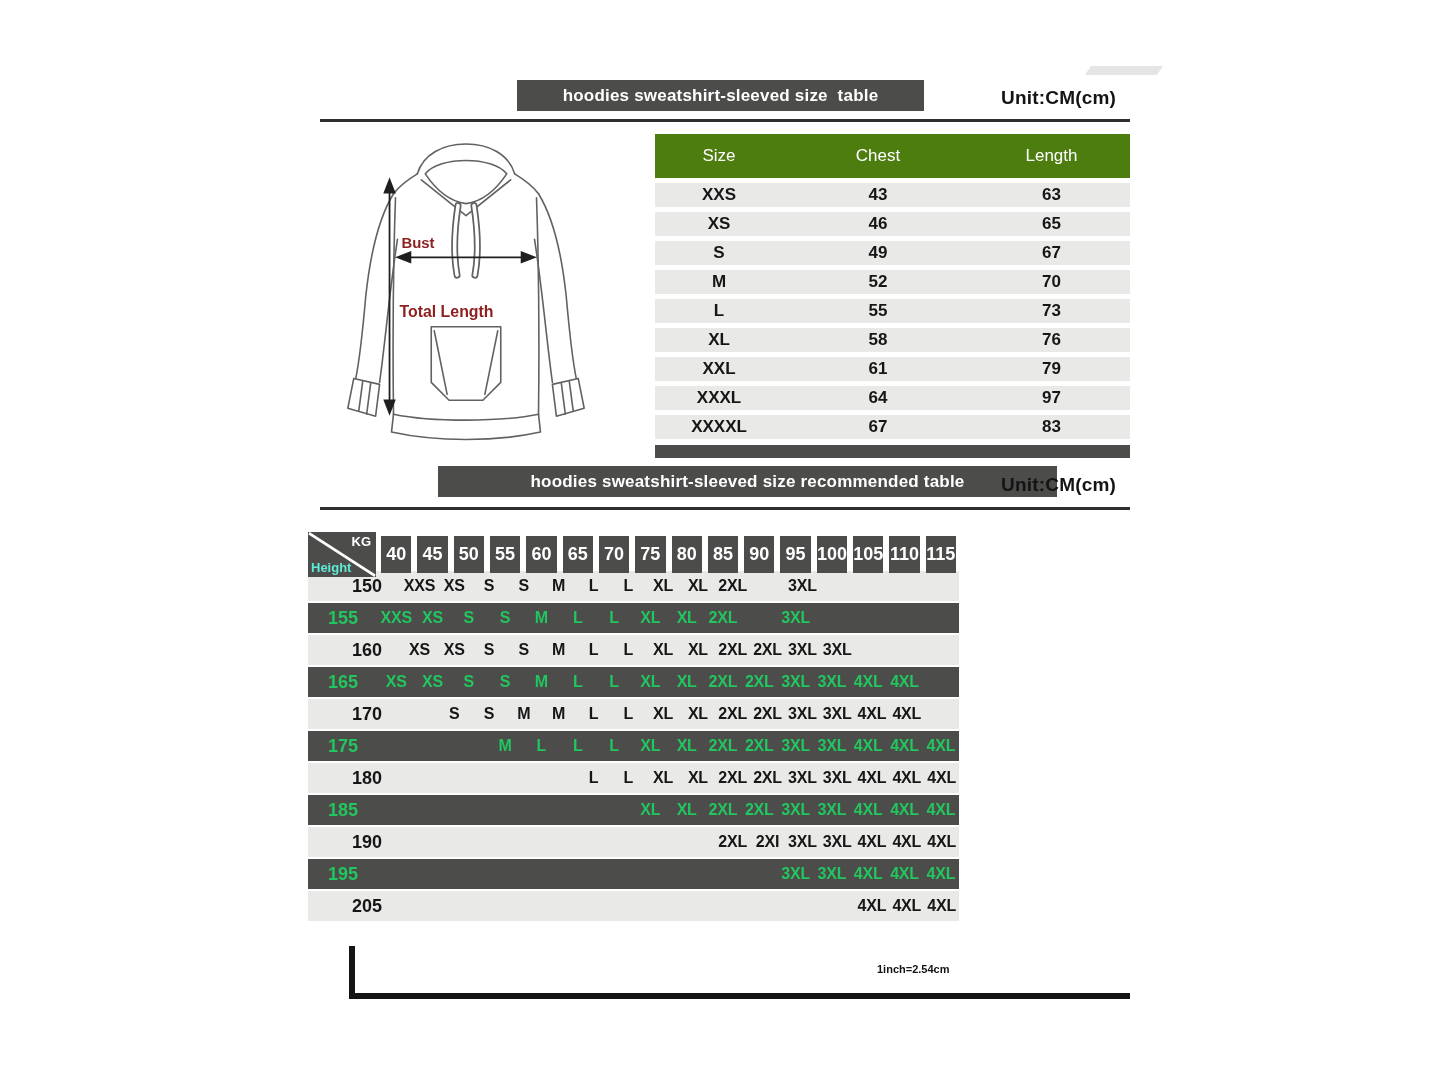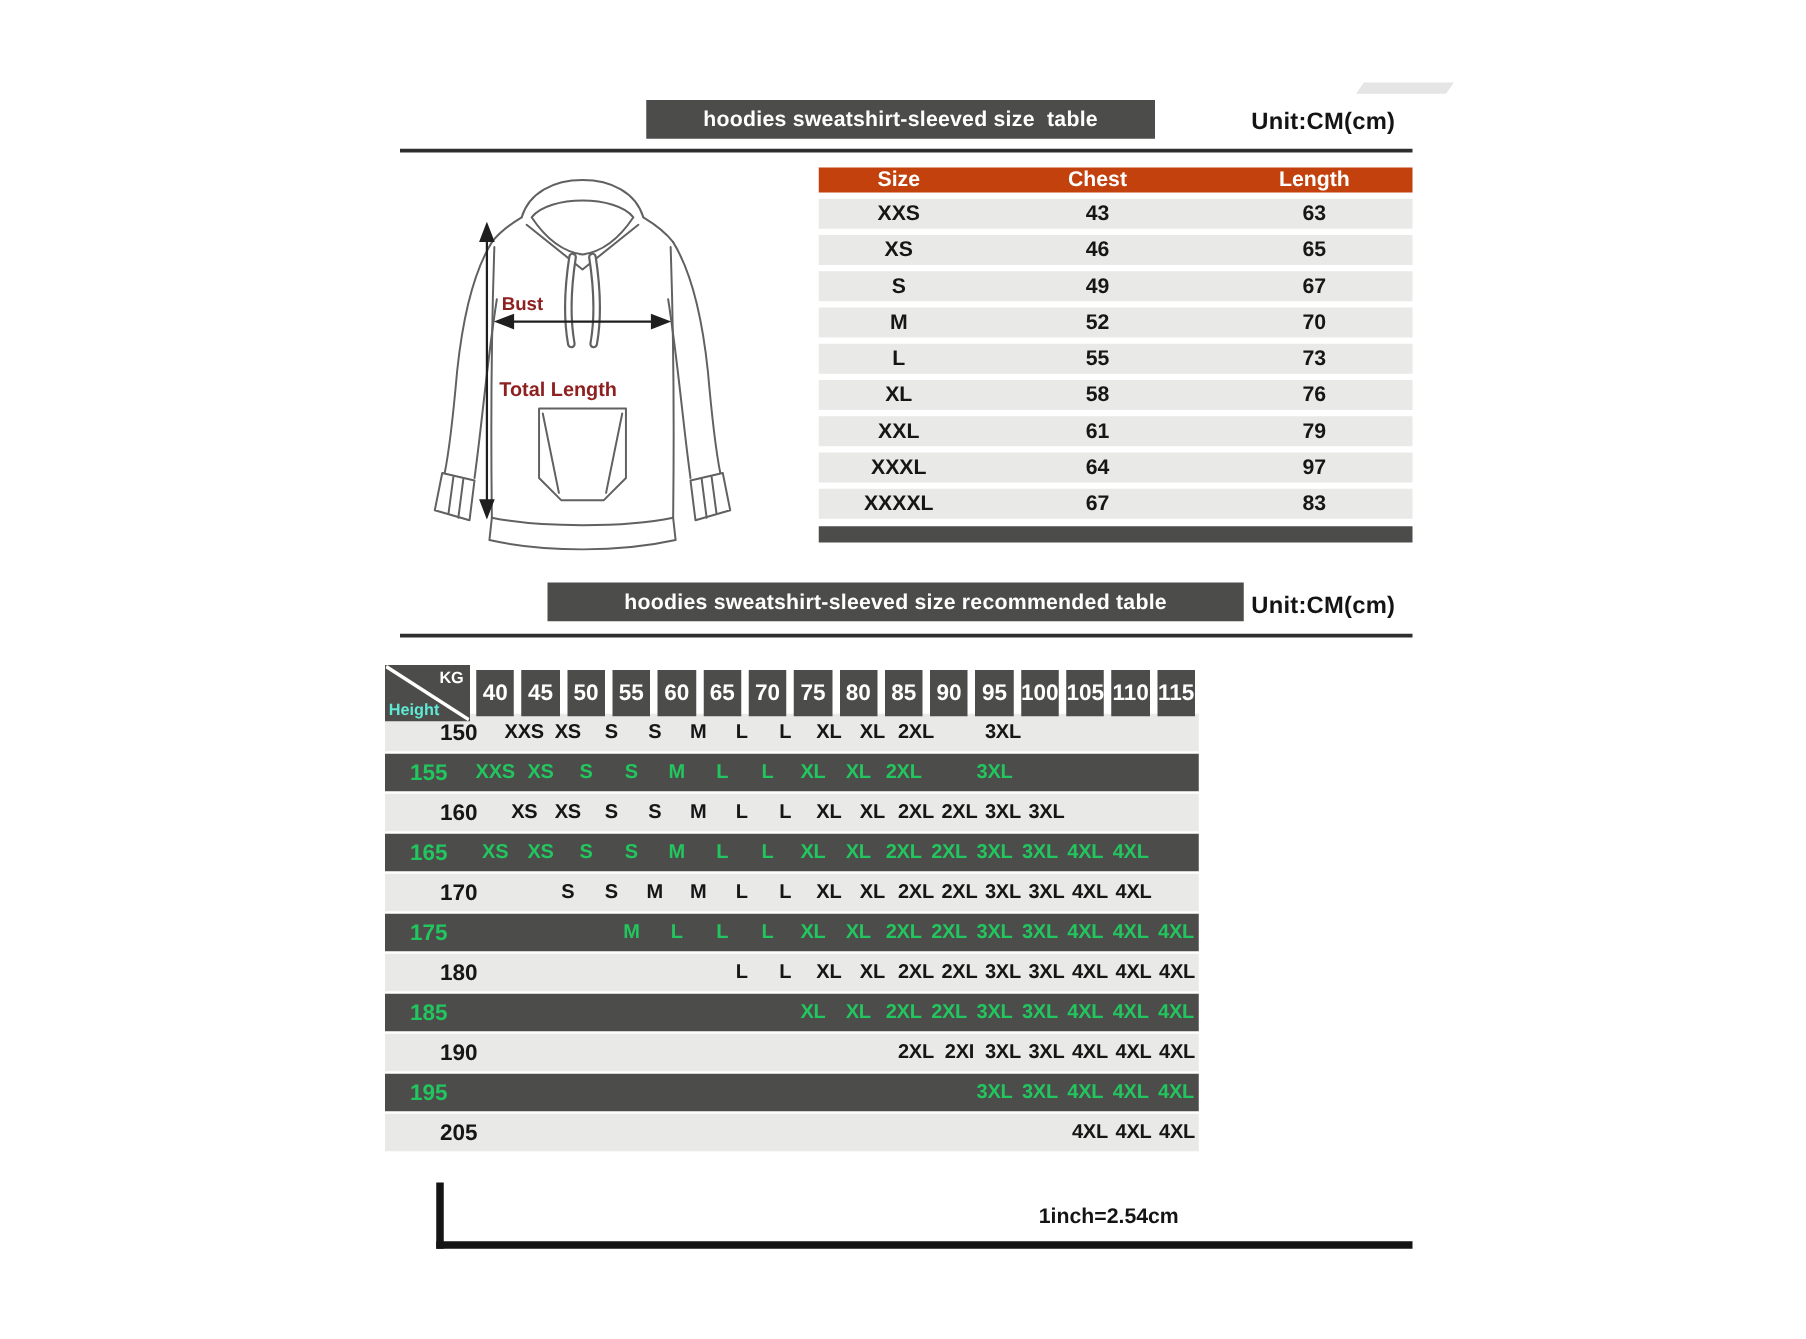--- a/index.html
+++ b/index.html
@@ -6,38 +6,38 @@
   .canvas {
     position:relative; width:1445px; height:1071px; background:#ffffff;
     font-family:"Liberation Sans", sans-serif; overflow:hidden;
   }
   .titlebar {
     position:absolute; background:#4c4c4b; color:#ffffff;
     font-weight:bold; font-size:17px; display:flex; align-items:center; justify-content:center;
     white-space:pre; letter-spacing:0.2px;
   }
   .t1 { left:517px; top:80px; width:407px; height:31px;align-items:center; }
-  .t2 { left:438px; top:466px; width:557px; height:31px; }
+  .t2 { left:438px; top:466px; width:619px; height:31px; }
   .unit { position:absolute; color:#141414; font-weight:bold; font-size:19px; letter-spacing:0.2px; }
   .u1 { left:1001px; top:87px; }
   .u2 { left:1001px; top:474px; }
   .rule { position:absolute; background:#2e2e2e; height:3px; }
   .r1 { left:320px; top:119px; width:810px; }
   .r2 { left:320px; top:507px; width:810px; }
   .smudge { position:absolute; left:1088px; top:66px; width:72px; height:9px;
     background:#dcdcdc; opacity:.75; transform:skewX(-35deg); }
 
   
   .hoodie { position:absolute; left:322px; top:136px; }
 
   
   .size-table { position:absolute; left:655px; top:134px; width:475px; }
   .st-header {
-    display:grid; grid-template-columns:128px 190px 157px; height:20px;
-    background:#c2410c; color:#ffffff; font-weight:bold; font-size:17px;
+    display:grid; grid-template-columns:128px 190px 157px; height:44px;
+    background:#4d7c0f; color:#ffffff; font-weight:normal; font-size:17px;
     align-items:center; text-align:center;
   }
   .st-row {
     display:grid; grid-template-columns:128px 190px 157px; height:24px; margin-top:5px;
     background:#e9e9e8; color:#161616; font-weight:bold; font-size:17px;
     align-items:center; text-align:center;
   }
   .st-footer { height:13px; background:#4c4c4b; margin-top:6px; }
 
   
@@ -57,21 +57,21 @@
     align-items:center; text-align:center; font-weight:bold; font-size:16px; letter-spacing:-0.2px;
   }
   .mx-row.light { background:#e9e9e8; color:#161616;padding-left:24px; }
   .mx-row.dark  { background:#4c4c4b; color:#22c55e; }
   .mx-row .hlabel { font-size:18px; letter-spacing:0; }
 
   
   .note-vbar { position:absolute; left:349px; top:946px; width:6px; height:53px; background:#141414; }
   .note-hbar { position:absolute; left:349px; top:993px; width:781px; height:6px; background:#141414; }
   .note-text { position:absolute; left:367px; top:961px; font-weight:bold; font-size:17px; color:#141414; white-space:pre; }
-  .note-conv { position:absolute; left:831px; top:963px; font-weight:bold; font-size:17px; color:#141414; }
+  .note-conv { position:absolute; left:877px; top:963px; font-weight:bold; font-size:11px; color:#141414; }
 </style>
 </head>
 <body>
 
 <div class="canvas">
 
   <div class="smudge"></div>
 
   <div class="titlebar t1">
     <span>hoodies sweatshirt-sleeved size  table</span>

